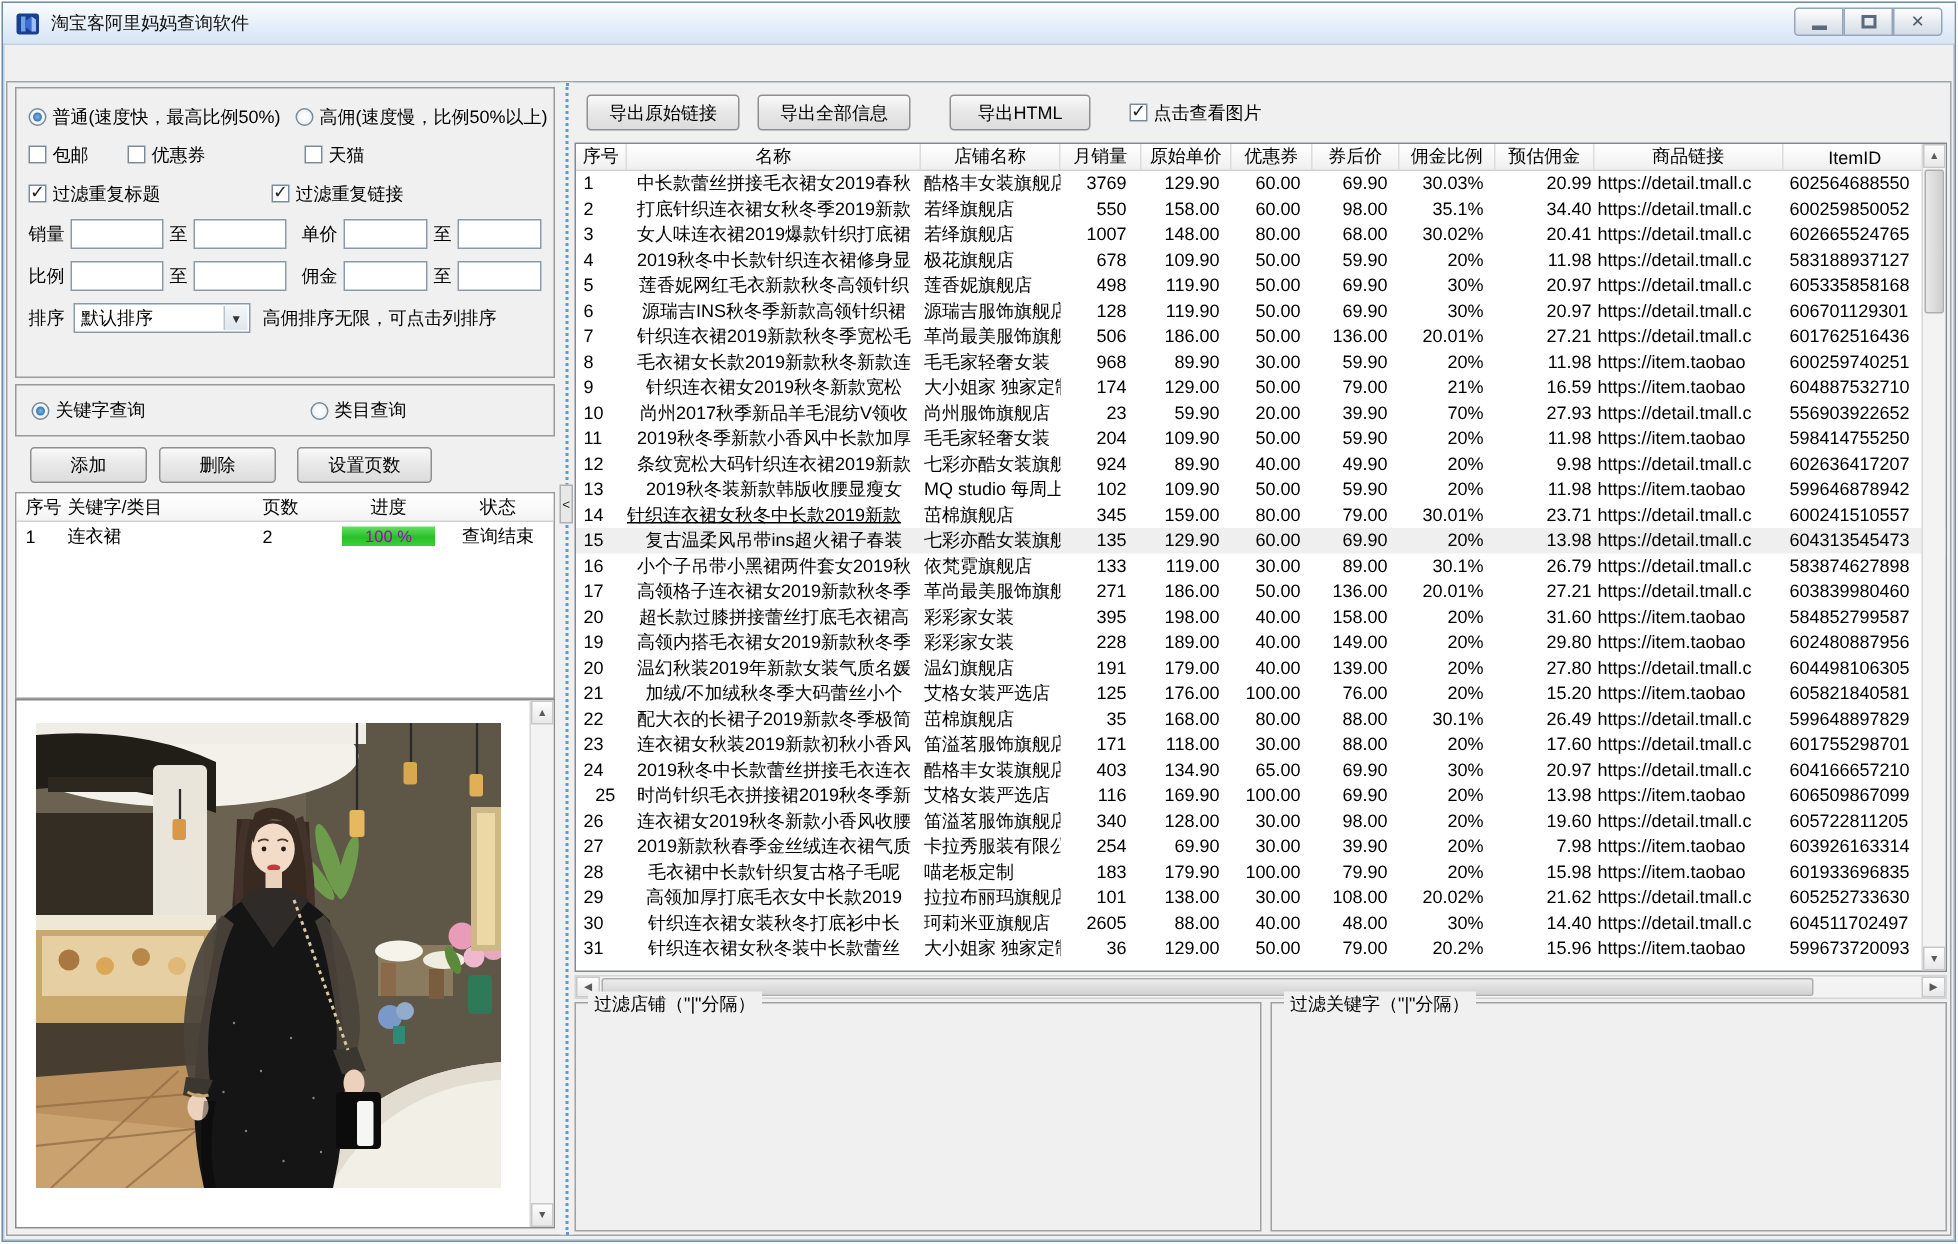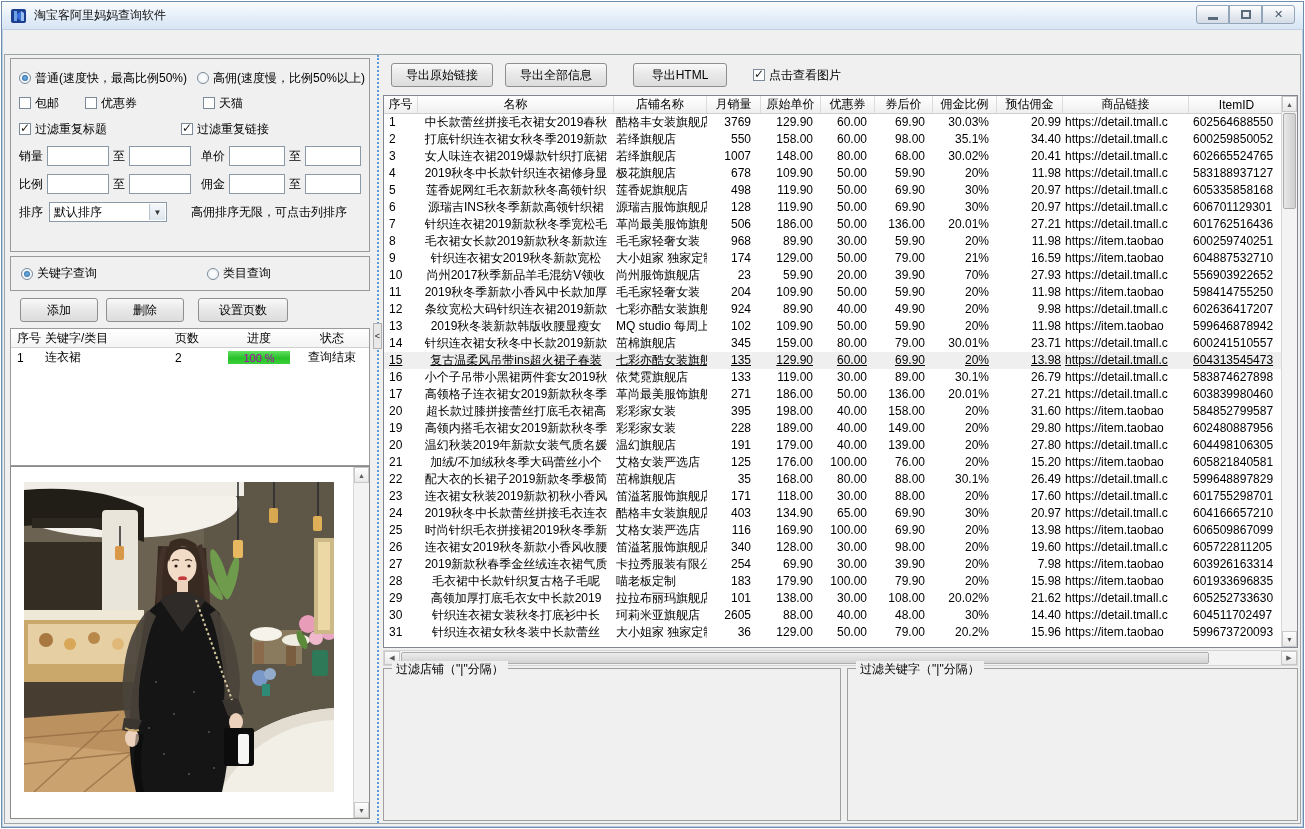--- a/index.html
+++ b/index.html
@@ -58,21 +58,21 @@
   .splitter .dots { position:absolute; left:4px; top:0; bottom:0; width:0; border-left:2px dotted #5a9adb; }
   .split-btn { position:absolute; left:0; top:268px; width:9px; height:26px; background:#e8e8e8; border:1px solid #b0b0b0; font-size:9px; display:flex; align-items:center; justify-content:center; color:#222; z-index:2; }
 
   
   .right-panel { position:absolute; left:378px; top:0; right:2px; bottom:2px; }
   .toolbar { position:absolute; left:0; top:6px; right:0; height:28px; display:flex; align-items:center; }
   .tablebox { position:absolute; left:0; top:40px; right:0; height:553px; border:1px solid #828790; background:#fff; overflow:hidden; }
   .thead { display:flex; height:18px; background:linear-gradient(#ffffff,#f6f6f6 60%,#efefef); border-bottom:1px solid #cfcfcf; }
   .th { border-right:1px solid #dcdcdc; display:flex; align-items:center; justify-content:center; white-space:nowrap; overflow:hidden; flex:none; }
   .trow { display:flex; height:17px; align-items:center; }
-  .trow.selected { background:#efefef;text-decoration:underline; }
+  .trow.selected { background:#efefef; }
   .td { white-space:nowrap; overflow:hidden; flex:none; height:17px; line-height:17px; }
   .vscroll { position:absolute; right:0; top:0; bottom:0; width:16px; background:#f3f3f3; border-left:1px solid #d8d8d8; }
   .sb-btn { position:absolute; left:0; width:15px; height:16px; background:linear-gradient(#fdfdfd,#e8e8e8); border:1px solid #c8c8c8; color:#5a5a5a; font-size:7px; display:flex; align-items:center; justify-content:center; }
   .sb-thumb { position:absolute; left:1px; width:13px; background:linear-gradient(90deg,#e8e8e8,#cfcfcf); border:1px solid #aeaeae; border-radius:2px; }
   .hscroll { position:absolute; left:0; top:595px; right:0; height:16px; background:#f3f3f3; border:1px solid #d4d4d4; }
   .hs-btn { position:absolute; top:0px; width:16px; height:14px; background:linear-gradient(#fdfdfd,#e8e8e8); border:1px solid #c8c8c8; color:#5a5a5a; font-size:7px; display:flex; align-items:center; justify-content:center; }
   .hs-thumb { position:absolute; top:1px; height:12px; background:linear-gradient(#ececec,#d2d2d2); border:1px solid #aeaeae; border-radius:2px; }
 
   
   .groupbox { position:absolute; top:613px; bottom:0; border:1px solid #a0a0a0; }
@@ -158,21 +158,21 @@
           <span class="inp" style="width:56px;margin-left:4px"></span>
           <span class="lbl" style="margin:0 4px">至</span>
           <span class="inp" style="width:56px"></span>
         </div>
         <div class="range-row">
           <span class="lbl">排序</span>
           <span class="combo" style="margin-left:6px">
             <span>默认排序</span>
             <span class="arrow">▼</span>
           </span>
-          <span class="lbl" style="margin-left:24px">高佣排序无限，可点击列排序</span>
+          <span class="lbl" style="margin-left:8px">高佣排序无限，可点击列排序</span>
         </div>
       </div>
 
       <div class="box qtype-box">
         <span class="radio on"></span>
         <span class="lbl">关键字查询</span>
         <span class="radio" style="margin-left:110px"></span>
         <span class="lbl">类目查询</span>
       </div>
 
@@ -532,21 +532,21 @@
               <div class="td" style="width: 60px; text-align: right; padding: 0px 8px 0px 0px;">109.90</div>
               <div class="td" style="width: 54px; text-align: right; padding: 0px 8px 0px 0px;">50.00</div>
               <div class="td" style="width: 58px; text-align: right; padding: 0px 8px 0px 0px;">59.90</div>
               <div class="td" style="width: 64px; text-align: right; padding: 0px 8px 0px 0px;">20%</div>
               <div class="td" style="width: 66px; text-align: right; padding: 0px 2px 0px 0px;">11.98</div>
               <div class="td" style="width: 126px; text-align: left; padding: 0px 0px 0px 2px;">https://item.taobao</div>
               <div class="td" style="width: 96px; text-align: left; padding: 0px 0px 0px 4px;">599646878942</div>
             </div>
             <div class="trow">
               <div class="td" style="width: 34px; text-align: left; padding: 0px 0px 0px 5px;">14</div>
-              <div class="td" style="width: 196px; text-align: center; padding: 0px;">针织连衣裙女秋冬中长款2019新款</div>
+              <div class="td" style="width: 196px; text-align: left; padding: 0px; text-decoration: underline;">针织连衣裙女秋冬中长款2019新款</div>
               <div class="td" style="width: 93px; text-align: left; padding: 0px 0px 0px 2px;">茁棉旗舰店</div>
               <div class="td" style="width: 54px; text-align: right; padding: 0px 10px 0px 0px;">345</div>
               <div class="td" style="width: 60px; text-align: right; padding: 0px 8px 0px 0px;">159.00</div>
               <div class="td" style="width: 54px; text-align: right; padding: 0px 8px 0px 0px;">80.00</div>
               <div class="td" style="width: 58px; text-align: right; padding: 0px 8px 0px 0px;">79.00</div>
               <div class="td" style="width: 64px; text-align: right; padding: 0px 8px 0px 0px;">30.01%</div>
               <div class="td" style="width: 66px; text-align: right; padding: 0px 2px 0px 0px;">23.71</div>
               <div class="td" style="width: 126px; text-align: left; padding: 0px 0px 0px 2px;">https://detail.tmall.c</div>
               <div class="td" style="width: 96px; text-align: left; padding: 0px 0px 0px 4px;">600241510557</div>
             </div>
@@ -674,21 +674,21 @@
               <div class="td" style="width: 54px; text-align: right; padding: 0px 10px 0px 0px;">403</div>
               <div class="td" style="width: 60px; text-align: right; padding: 0px 8px 0px 0px;">134.90</div>
               <div class="td" style="width: 54px; text-align: right; padding: 0px 8px 0px 0px;">65.00</div>
               <div class="td" style="width: 58px; text-align: right; padding: 0px 8px 0px 0px;">69.90</div>
               <div class="td" style="width: 64px; text-align: right; padding: 0px 8px 0px 0px;">30%</div>
               <div class="td" style="width: 66px; text-align: right; padding: 0px 2px 0px 0px;">20.97</div>
               <div class="td" style="width: 126px; text-align: left; padding: 0px 0px 0px 2px;">https://detail.tmall.c</div>
               <div class="td" style="width: 96px; text-align: left; padding: 0px 0px 0px 4px;">604166657210</div>
             </div>
             <div class="trow">
-              <div class="td" style="width: 34px; text-align: left; padding: 0px 0px 0px 5px;">25</div>
+              <div class="td" style="width: 34px; text-align: center; padding: 0px 0px 0px 5px;">25</div>
               <div class="td" style="width: 196px; text-align: center; padding: 0px;">时尚针织毛衣拼接裙2019秋冬季新</div>
               <div class="td" style="width: 93px; text-align: left; padding: 0px 0px 0px 2px;">艾格女装严选店</div>
               <div class="td" style="width: 54px; text-align: right; padding: 0px 10px 0px 0px;">116</div>
               <div class="td" style="width: 60px; text-align: right; padding: 0px 8px 0px 0px;">169.90</div>
               <div class="td" style="width: 54px; text-align: right; padding: 0px 8px 0px 0px;">100.00</div>
               <div class="td" style="width: 58px; text-align: right; padding: 0px 8px 0px 0px;">69.90</div>
               <div class="td" style="width: 64px; text-align: right; padding: 0px 8px 0px 0px;">20%</div>
               <div class="td" style="width: 66px; text-align: right; padding: 0px 2px 0px 0px;">13.98</div>
               <div class="td" style="width: 126px; text-align: left; padding: 0px 0px 0px 2px;">https://item.taobao</div>
               <div class="td" style="width: 96px; text-align: left; padding: 0px 0px 0px 4px;">606509867099</div>

